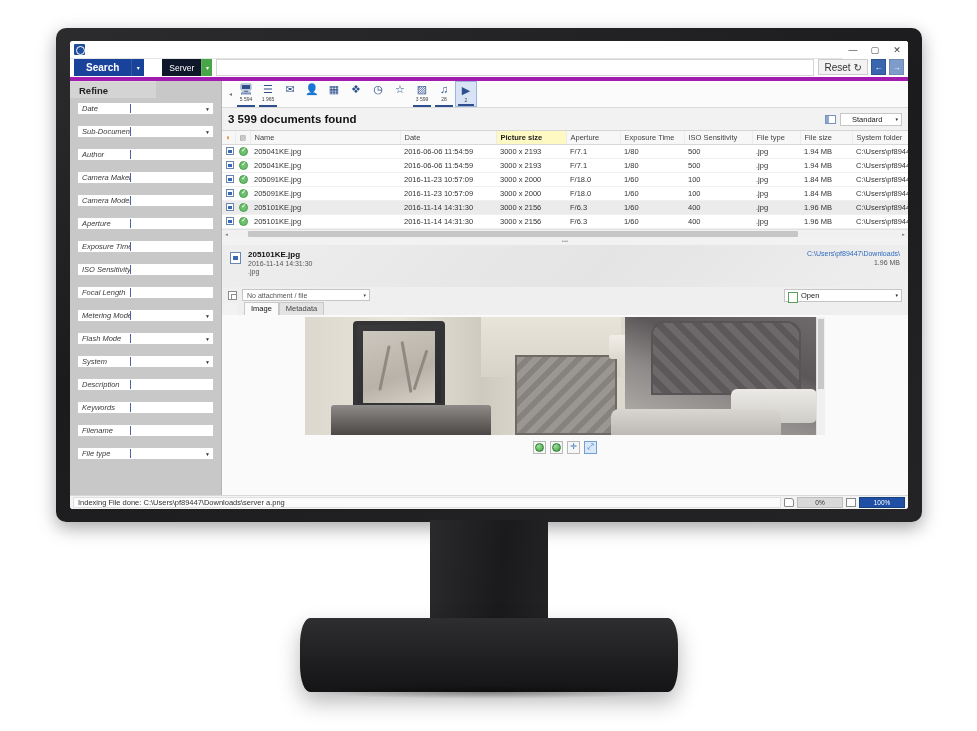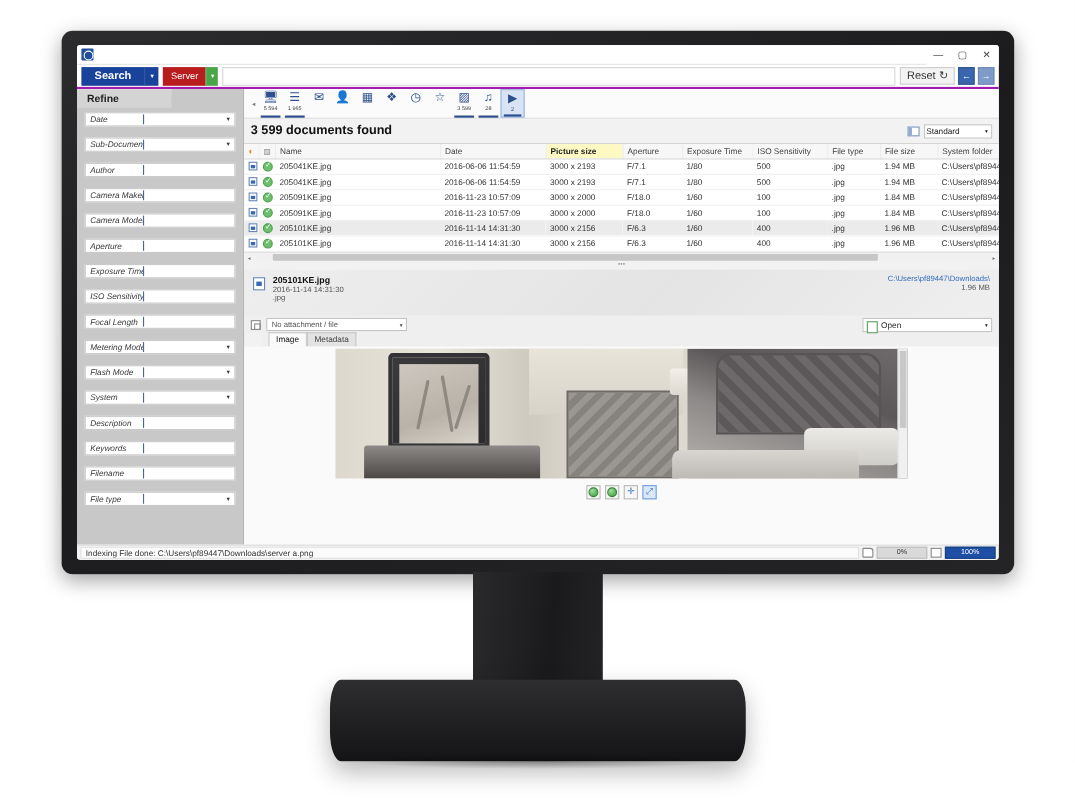--- a/index.html
+++ b/index.html
@@ -86,36 +86,36 @@
   
   .menubar {
     height: 15px; background: #ffffff; display: flex; align-items: center;
     padding-left: 4px; border-bottom: 1px solid #dcdcdc; flex: none;
   }
   .menu-item { font-size: 8.5px; color: #333; padding: 0 6px; line-height: 15px; }
   .menu-item.bold { font-weight: bold; color: #111; }
 
   
   .cmdbar {
-    height: 22px; background: #fff; display: flex; align-items: center;
-    padding: 0 4px; flex: none; border-bottom: 2px solid #a21caf;
+    height: 22px; background: #fff; display: flex; align-items: flex-start;
+    padding: 0 4px; flex: none; border-bottom: 4px solid #a21caf;
   }
   .btn-search {
     background: #19429a; color: #fff; font-weight: bold; font-size: 10px;
     height: 17px; padding: 0 12px; display: flex; align-items: center;
   }
   .btn-split {
     background: #19429a; color: #fff; width: 13px; height: 17px;
     display: flex; align-items: center; justify-content: center;
     font-size: 6px; border-left: 1px solid #33599f;
   }
   .btn-server {
-    background: #b91c1c; color: #fff; font-size: 8.5px;
+    background: #0f172a; color: #fff; font-size: 8.5px;
     height: 17px; padding: 0 7px; display: flex; align-items: center;
-    margin-left: 4px;
+    margin-left: 18px;
   }
   .btn-server-split {
     background: #48a548; color: #fff; width: 11px; height: 17px;
     display: flex; align-items: center; justify-content: center; font-size: 6px;
     border-left: 1px solid #63b463;
   }
   .cmd-field {
     flex: 1; height: 17px; margin: 0 4px; background: #fff;
     border: 1px solid #d6d6d6;
   }
@@ -188,21 +188,21 @@
     background: #f2f2f2;
   }
   .res-count { font-size: 11.5px; font-weight: bold; color: #111; }
   .res-head-right { margin-left: auto; display: flex; align-items: center; gap: 4px; }
   .view-ico {
     width: 11px; height: 9px; border: 1px solid #7b93b8; background: #fff; position: relative;
   }
   .view-ico::before{content:"";position:absolute;left:0;top:0;width:3px;height:7px;background:#8fa8cf;}
   .std-select {
     width: 62px; height: 13px; background: #fff; border: 1px solid #c7c7c7;
-    font-size: 7.5px; display: flex; align-items: center; padding-left: 1px; color: #222; text-align: right;
+    font-size: 7.5px; display: flex; align-items: center; padding-left: 11px; color: #222; text-align: right;
   }
   .std-select .ar { margin-left: auto; margin-right: 3px; font-size: 5px; }
 
   
   .table-wrap { flex: none; background: #fff; border-top: 1px solid #d5d5d5; }
   table.grid { width: 100%; border-collapse: collapse; table-layout: fixed; }
   table.grid th {
     font-size: 7.5px; font-weight: normal; color: #444; text-align: left;
     padding: 2px 4px; height: 13px; background: #f7f7f7;
     border-bottom: 1px solid #d8d8d8; border-right: 1px solid #ececec;

